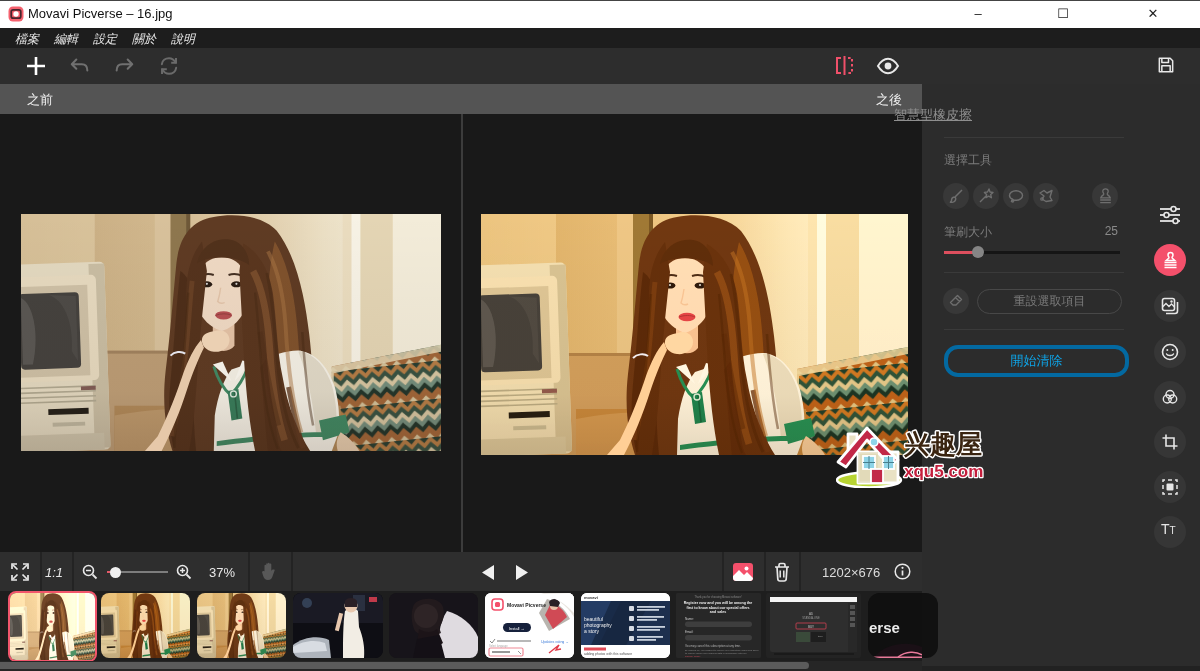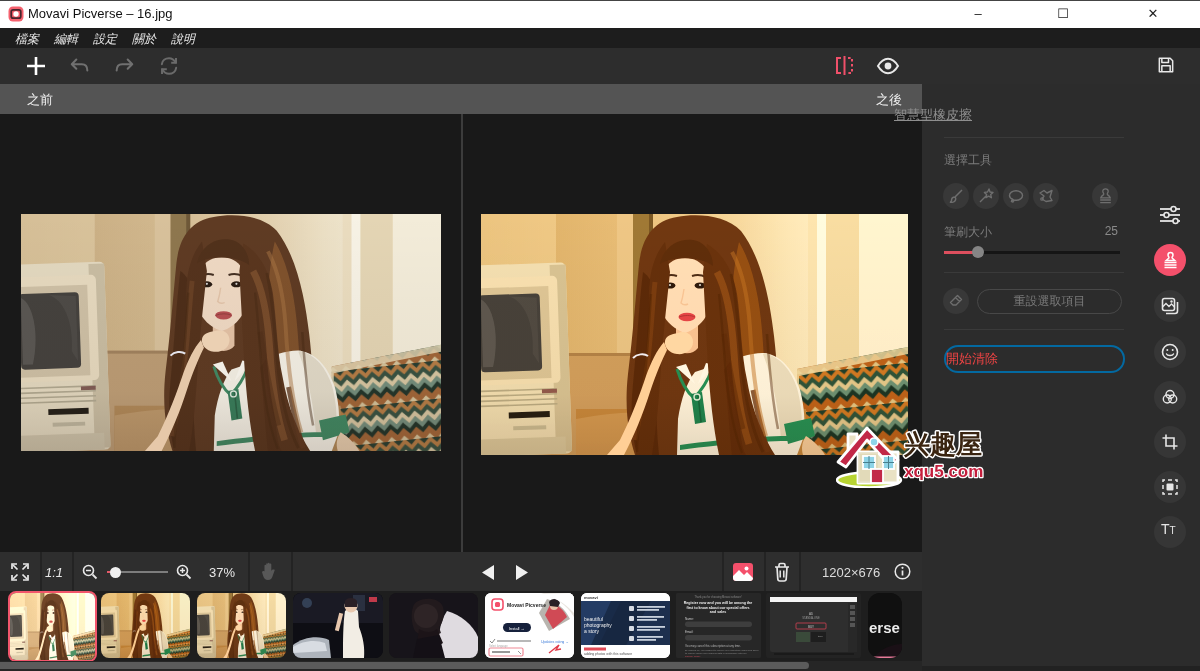--- a/index.html
+++ b/index.html
@@ -272,21 +272,21 @@
   <div class="abs" style="left:944px;top:251px;width:176px;height:2.5px;background:#151515;"></div>
   <div class="abs" style="left:944px;top:251px;width:31px;height:2.5px;background:#dd4f5e;"></div>
   <div class="abs" style="left:972px;top:246px;width:12px;height:12px;border-radius:50%;background:#858585;"></div>
   <div class="abs pdiv" style="left:944px;top:272px;width:180px;"></div>
   <div class="abs toolcirc" style="left:943px;top:288px;"></div>
   <svg class="ico" style="left:948px;top:293px;" width="16" height="16" viewBox="0 0 16 16">
       <path d="M9.5,2.5 L13.5,6.5 L8,12 H5 L2.5,9.5 Z M7.5,4.5 L11.5,8.5" stroke="#6e6e6e" stroke-width="1.4" fill="none" stroke-linejoin="round"></path>
     </svg>
   <div class="abs" style="left:977px;top:289px;width:143px;height:23px;border:1px solid #484848;border-radius:13px;color:#7a7a7a;font-size:12px;text-align:center;line-height:23px;">重設選取項目</div>
   <div class="abs pdiv" style="left:944px;top:329px;width:180px;"></div>
-  <div class="abs" style="left:944px;top:345px;width:177px;height:24px;border:2px solid #0369a1;border-radius:14px;color:#ef4444;font-size:13px;line-height:24px;">開始清除</div>
+  <div class="abs" style="left:944px;top:345px;width:177px;height:24px;border:4px solid #0369a1;border-radius:14px;color:#0ea5e9;font-size:13px;text-align:center;line-height:24px;">開始清除</div>
 
   <svg class="ico" style="left:1158px;top:204px;" width="24" height="22" viewBox="0 0 24 22">
       <g stroke="#e6e6e6" stroke-width="1.8">
         <line x1="2" y1="5" x2="22" y2="5"></line>
         <line x1="2" y1="11" x2="22" y2="11"></line>
         <line x1="2" y1="17" x2="22" y2="17"></line>
       </g>
       <g fill="#2c2c2c" stroke="#e6e6e6" stroke-width="1.6">
         <circle cx="15.5" cy="5" r="2.5"></circle>
         <circle cx="8.5" cy="11" r="2.5"></circle>
@@ -514,21 +514,21 @@
       <text x="45" y="22" font-size="3" fill="#bbb" text-anchor="middle" font-family="Liberation Sans">AD</text>
       <text x="45" y="26" font-size="2.6" fill="#999" text-anchor="middle" font-family="Liberation Sans">STANDALONE</text>
       <rect x="30" y="30" width="30" height="6" rx="1" fill="none" stroke="#c0404e" stroke-width="0.9"></rect>
       <text x="45" y="34.5" font-size="3" fill="#ccc" text-anchor="middle" font-family="Liberation Sans">BUY</text>
       <rect x="30" y="39" width="14" height="10" fill="#3a4a3a"></rect>
       <rect x="45" y="39" width="15" height="10" fill="#1e1e1e"></rect>
       <text x="52" y="44" font-size="2.4" fill="#aaa" font-family="Liberation Sans">item</text>
       <rect x="8" y="60" width="80" height="2" fill="#1a1a1a"></rect>
     </svg>
   </div>
-  <div class="abs thumb" style="left:868px;width:34px;background:#111;border-radius:12px;">
+  <div class="abs thumb" style="left:868px;width:70px;background:#111;border-radius:12px;">
     <svg width="54" height="65" viewBox="0 0 54 65">
       <rect width="54" height="65" fill="#101010"></rect>
       <text x="1" y="40" font-size="15" fill="#ececec" font-family="Liberation Sans" font-weight="bold">erse</text>
       <path d="M8,62 C20,50 40,48 54,54 L54,65 L8,65 Z" fill="#1a1016"></path>
       <path d="M30,64 C38,58 48,58 54,62" stroke="#e87a9a" stroke-width="1.5" fill="none"></path>
       <rect x="0" y="63.5" width="54" height="1.5" fill="#e87a9a"></rect>
     </svg>
   </div>
   <div class="abs" id="scrollzone"></div>
   <div class="abs" id="scrollthumb"></div>

